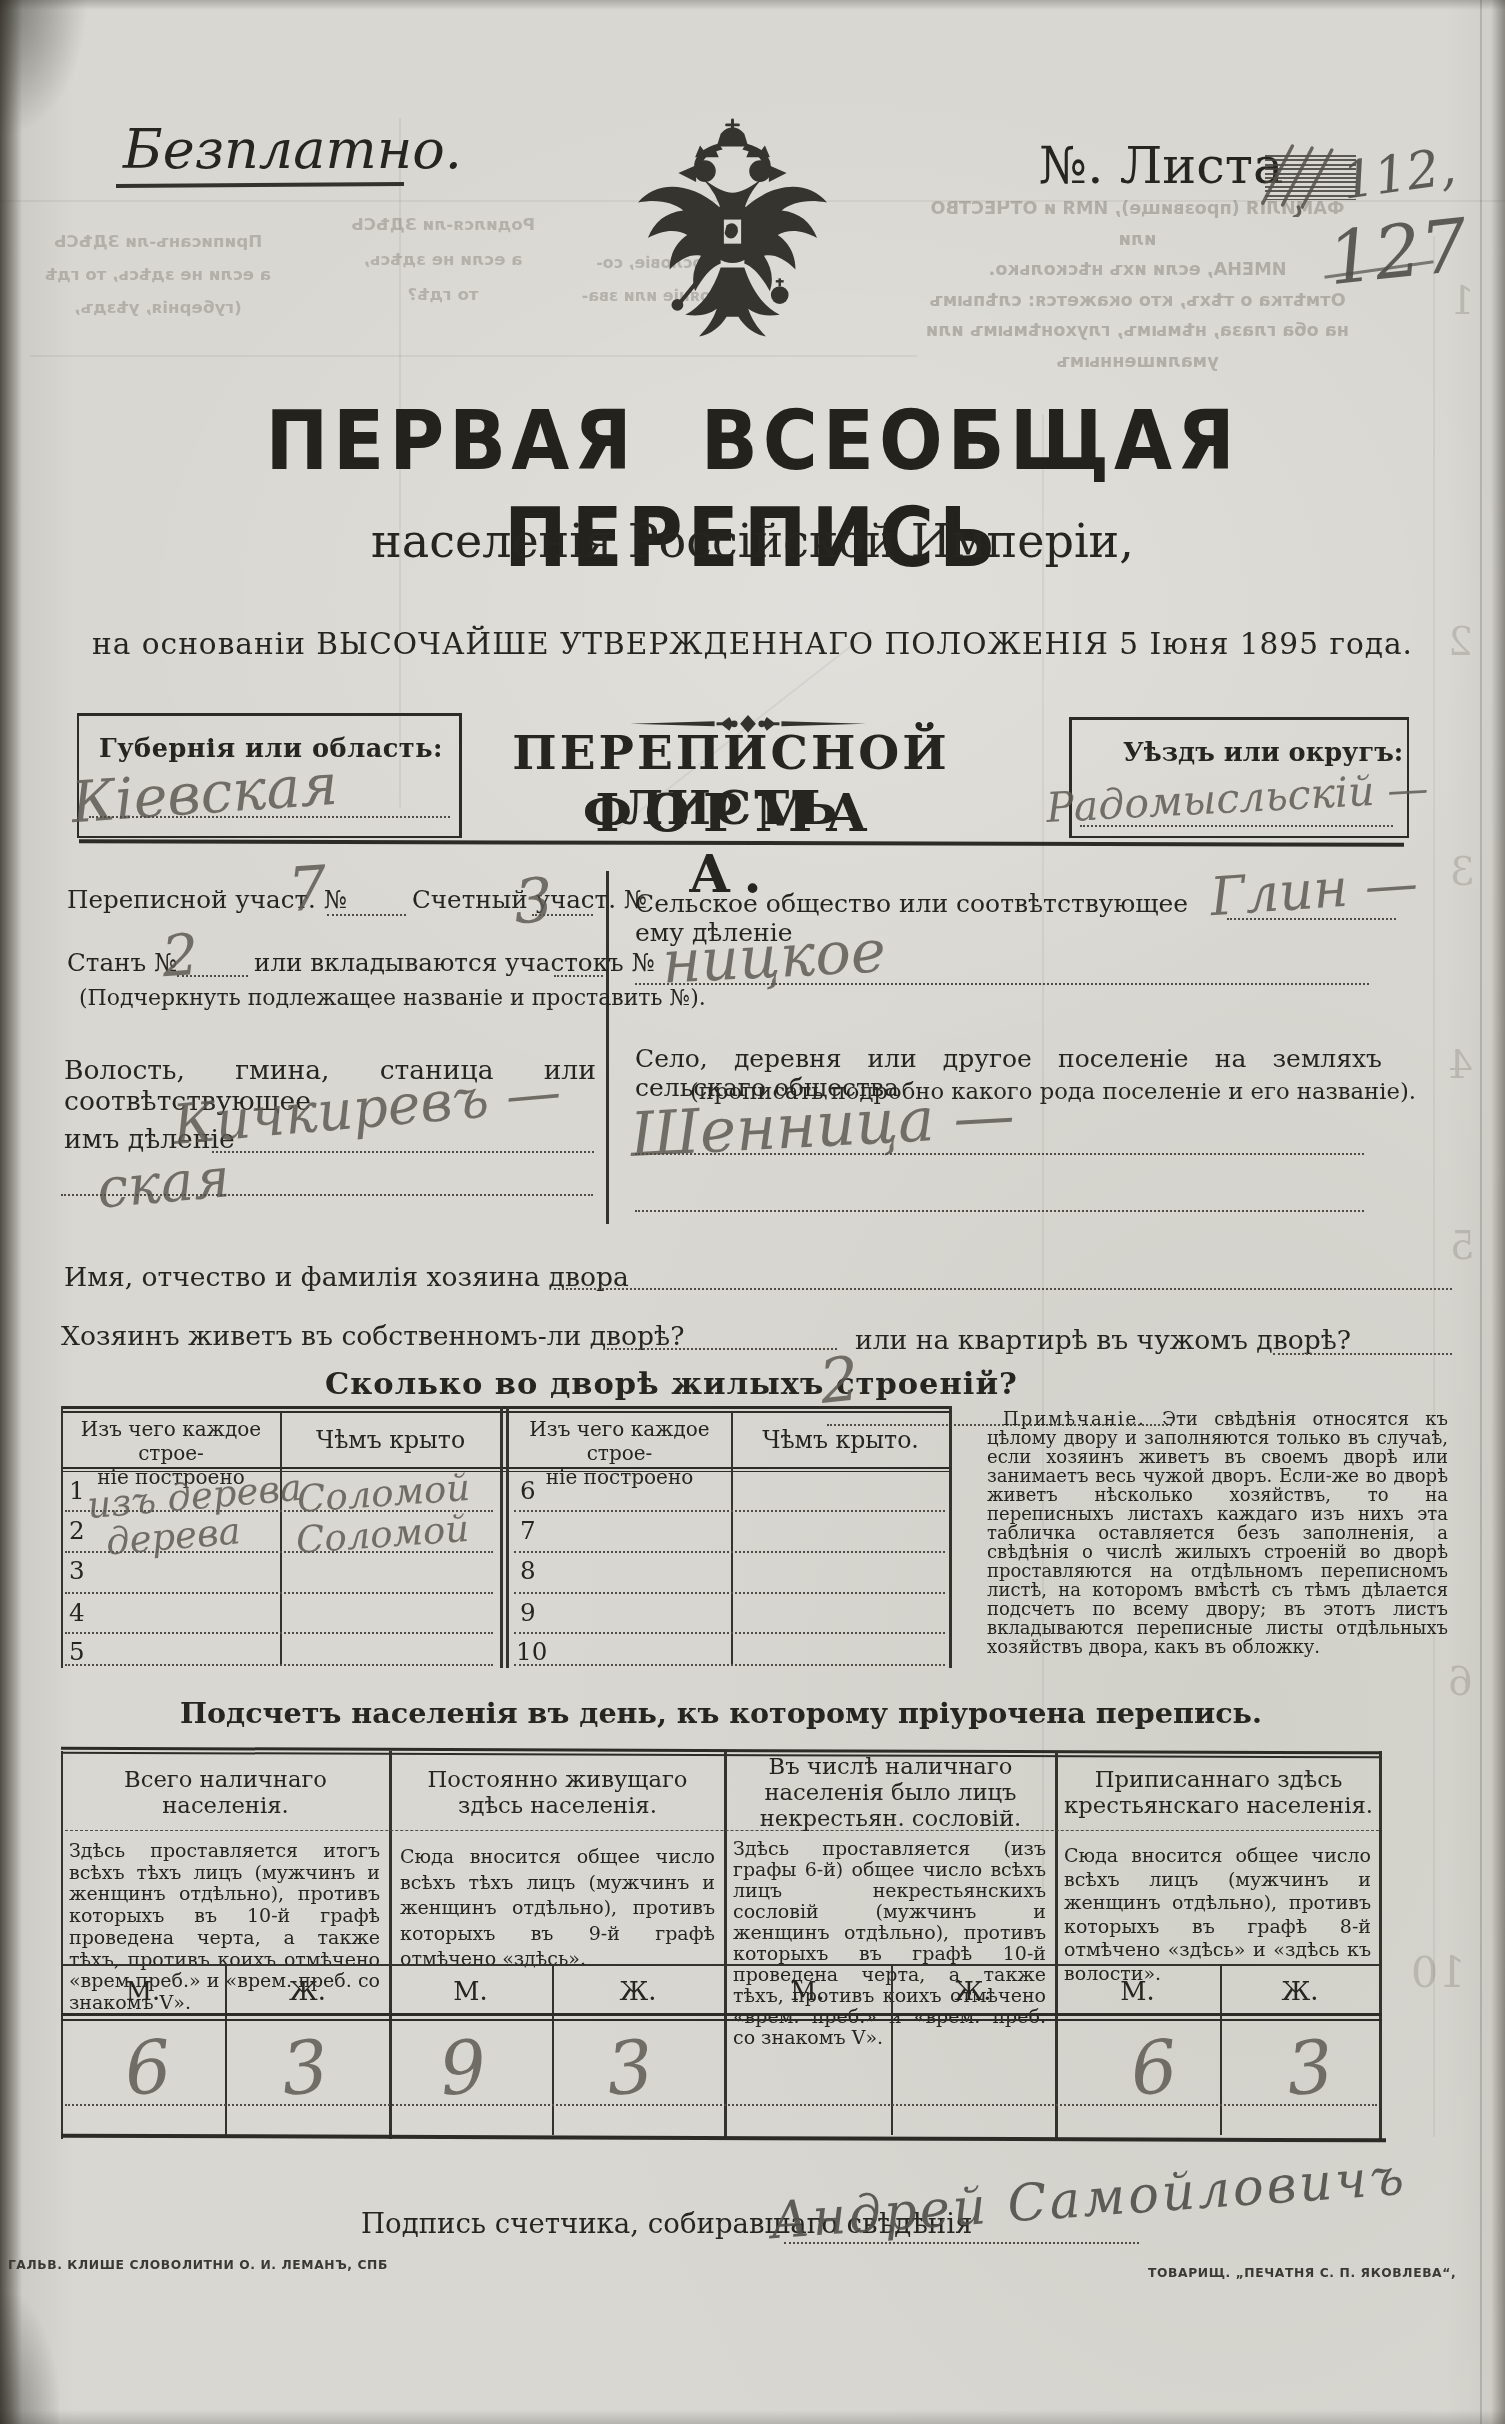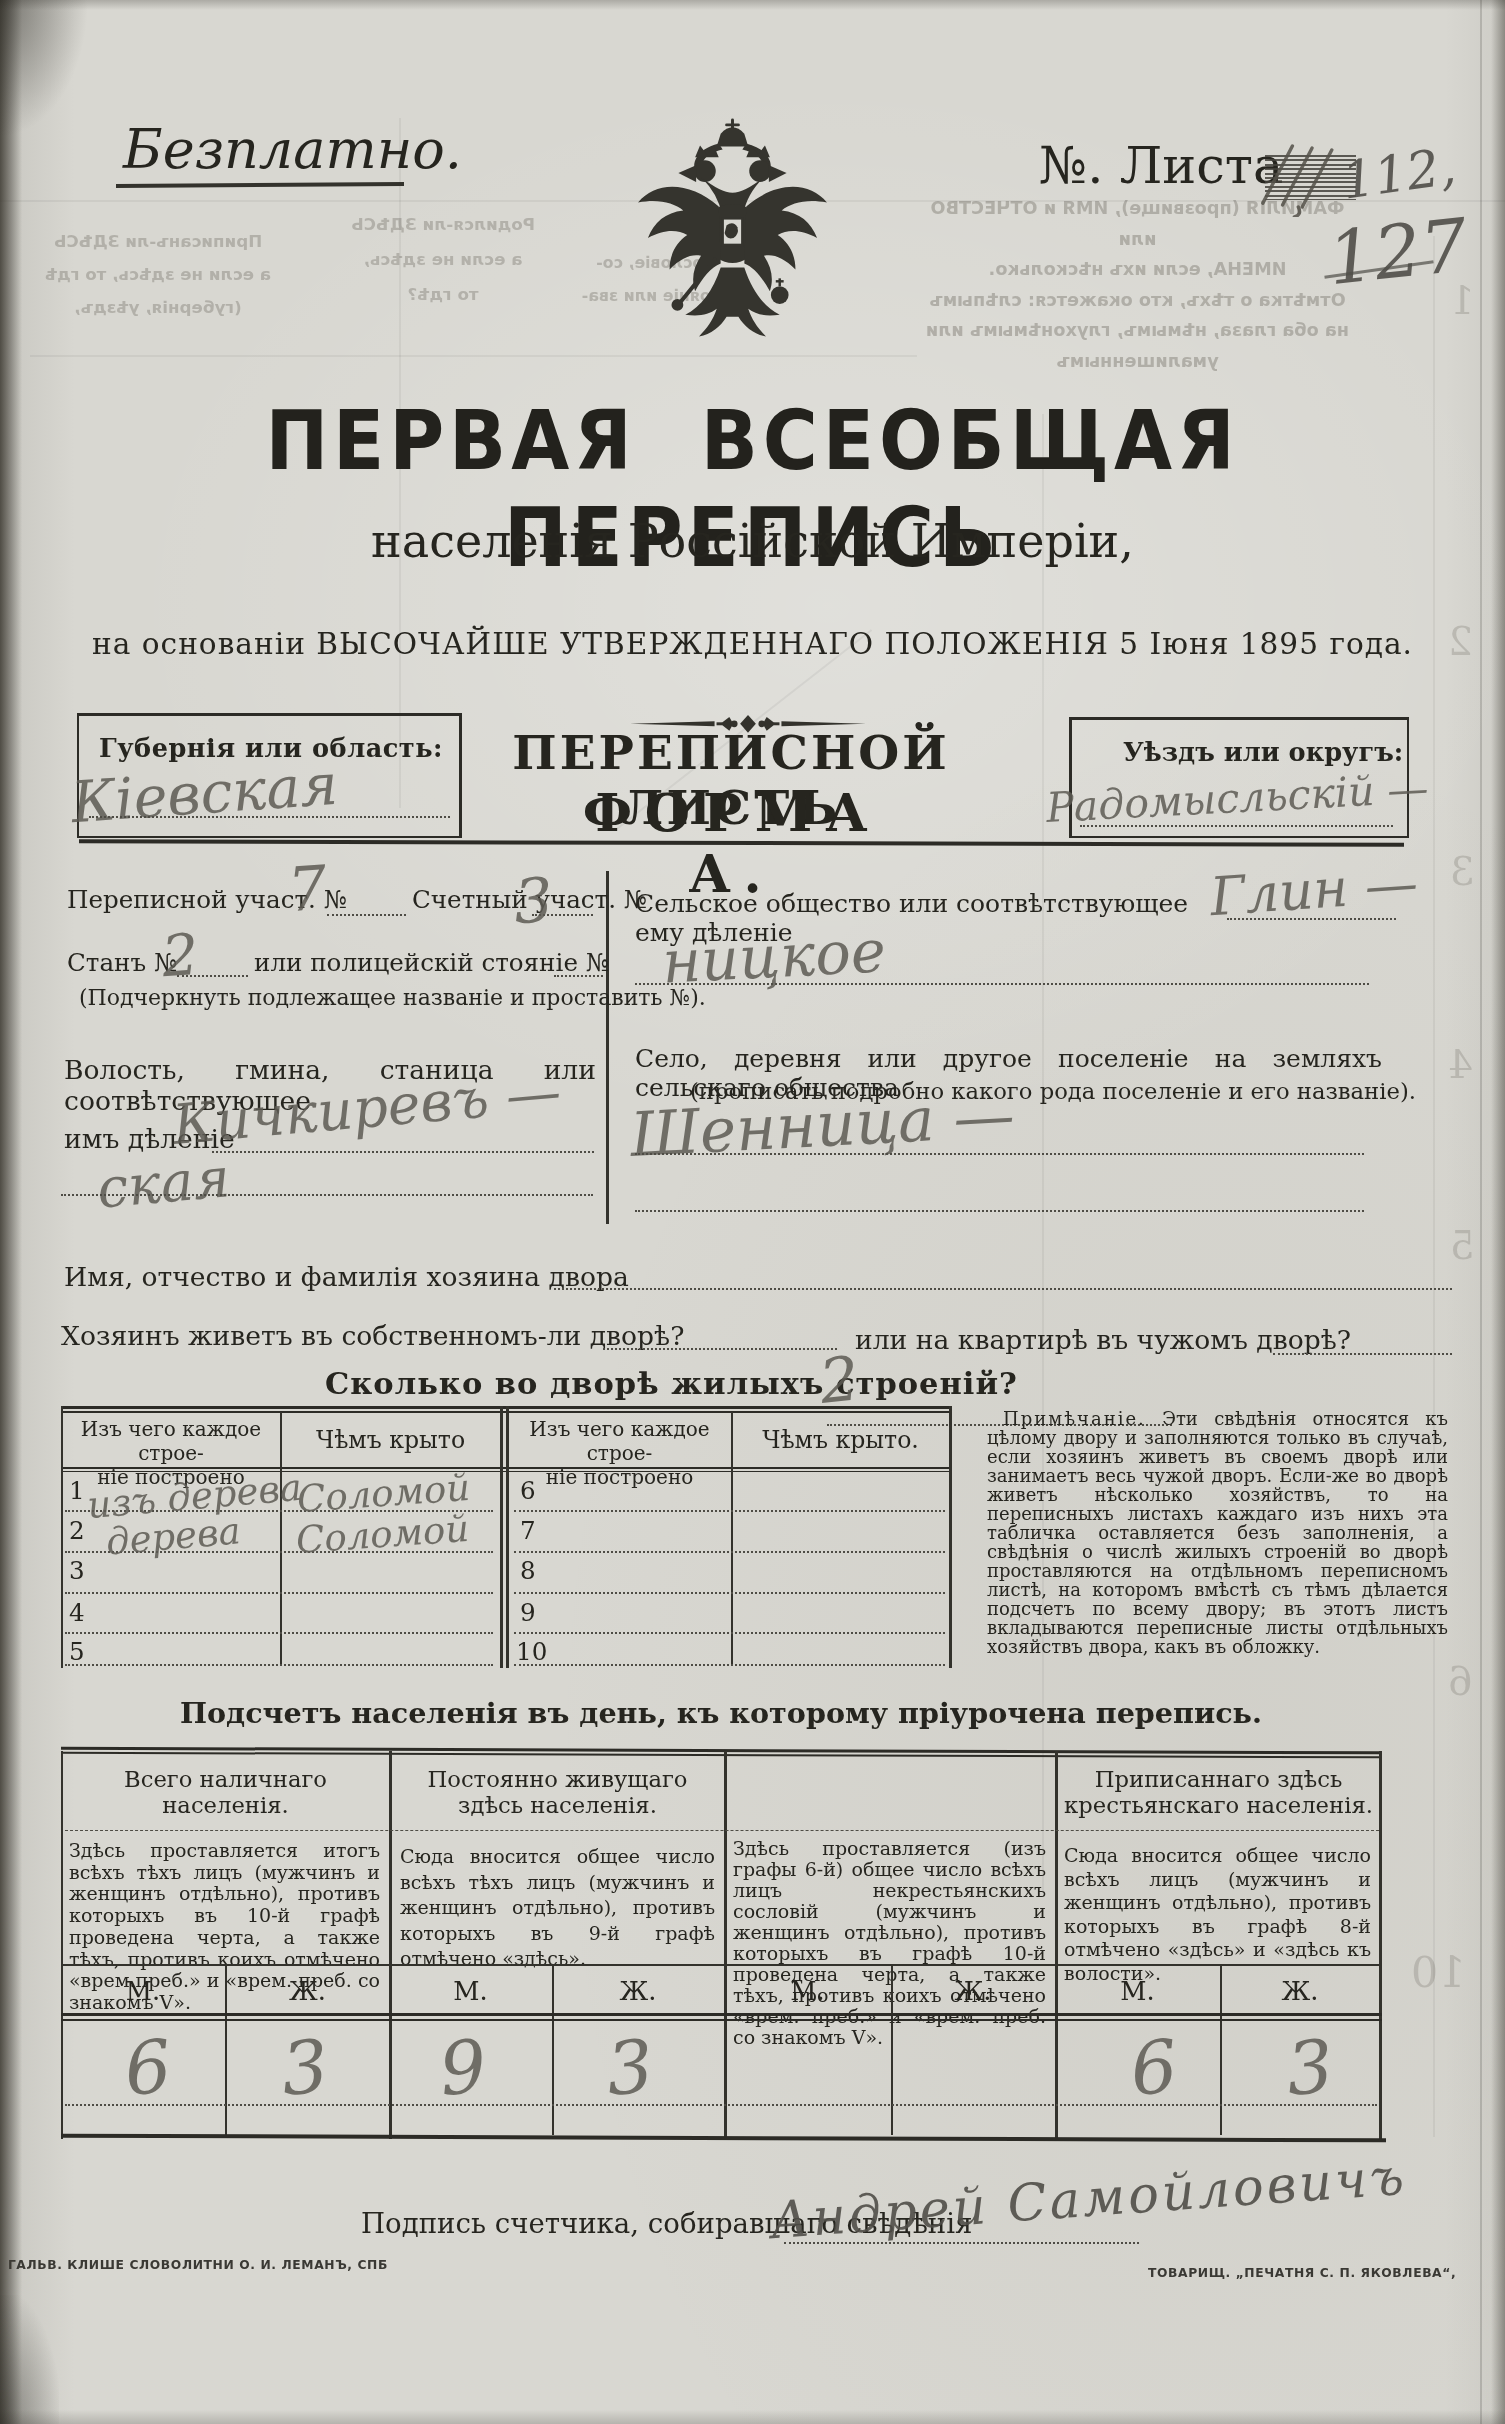--- a/index.html
+++ b/index.html
@@ -158,21 +158,21 @@
   <div class="abs ser" style="left:67px;top:885px;font-size:24.6px;">Переписной участ. №</div>
   <div class="abs dot" style="left:327px;top:914px;width:79px;"></div>
   <div class="abs ser" style="left:412px;top:885px;font-size:24.6px;">Счетный участ. №</div>
   <div class="abs dot" style="left:532px;top:914px;width:61px;"></div>
   <div class="abs hw" style="left:288px;top:853px;font-size:61px;transform:rotate(-4deg);">7</div>
   <div class="abs hw" style="left:514px;top:865px;font-size:61px;transform:rotate(-4deg);">3</div>
 
   <div class="abs ser" style="left:67px;top:948px;font-size:24.6px;">Станъ №</div>
   <div class="abs dot" style="left:177px;top:975px;width:71px;"></div>
   <div class="abs hw" style="left:162px;top:922px;font-size:57px;transform:rotate(-4deg);">2</div>
-  <div class="abs ser" style="left:254px;top:948px;font-size:24.6px;">или полицейскій стояніе №</div>
+  <div class="abs ser" style="left:254px;top:948px;font-size:24.6px;">или вкладываются участокъ №</div>
   <div class="abs dot" style="left:554px;top:975px;width:49px;"></div>
 
   <div class="abs ser" style="left:79px;top:985px;font-size:22px;">(Подчеркнуть подлежащее названіе и проставить №).</div>
 
   <div class="abs ser jst" style="left:64px;top:1054px;width:532px;font-size:26.6px;">Волость, гмина, станица или соотвѣтствующее</div>
   <div class="abs ser" style="left:64px;top:1123px;font-size:26.6px;">имъ дѣленіе</div>
   <div class="abs dot" style="left:212px;top:1151px;width:382px;"></div>
   <div class="abs hw" style="left:172px;top:1076px;font-size:55px;transform:rotate(-5deg);">Кичкиревъ —</div>
   <div class="abs hw" style="left:97px;top:1151px;font-size:55px;transform:rotate(-5deg);">ская</div>
   <div class="abs dot" style="left:61px;top:1194px;width:532px;"></div>
@@ -261,20 +261,21 @@
   <div class="abs hl" style="left:61px;top:1754px;width:1321px;height:1.5px;transform:rotate(.2deg);"></div>
   <div class="abs vl" style="left:61px;top:1751px;width:2px;height:388px;"></div>
   <div class="abs vl" style="left:389px;top:1751px;width:3px;height:388px;"></div>
   <div class="abs vl" style="left:724px;top:1751px;width:3px;height:388px;"></div>
   <div class="abs vl" style="left:1055px;top:1751px;width:3px;height:388px;"></div>
   <div class="abs vl" style="left:1379px;top:1751px;width:3px;height:388px;"></div>
   <div class="abs" style="left:65px;top:1830px;width:1314px;height:0;border-bottom:1.5px dashed #4e4c45;"></div>
 
   <div class="abs ser ctr" style="left:65px;top:1759px;width:321px;height:65px;display:flex;align-items:center;justify-content:center;font-size:22.7px;">Всего наличнаго населенія.</div>
   <div class="abs ser ctr" style="left:396px;top:1759px;width:323px;height:65px;display:flex;align-items:center;justify-content:center;font-size:22.7px;">Постоянно живущаго здѣсь населенія.</div>
+  <div class="abs ser ctr" style="left:729px;top:1759px;width:323px;height:65px;display:flex;align-items:center;justify-content:center;font-size:22.7px;">Въ числѣ наличнаго населенія было лицъ некрестьян. сословій.</div>
   <div class="abs ser ctr" style="left:1060px;top:1759px;width:317px;height:65px;display:flex;align-items:center;justify-content:center;font-size:22.7px;">Приписаннаго здѣсь крестьянскаго населенія.</div>
 
   <div class="abs ser jst" style="left:69px;top:1840px;width:311px;font-size:19px;line-height:21.7px;">Здѣсь проставляется итогъ всѣхъ тѣхъ лицъ (мужчинъ и женщинъ отдѣльно), противъ которыхъ въ 10-й графѣ проведена черта, а также тѣхъ, противъ коихъ отмѣчено «врем.преб.» и «врем. преб. со знакомъ V».</div>
   <div class="abs ser jst" style="left:400px;top:1844px;width:315px;font-size:19px;line-height:25.6px;">Сюда вносится общее число всѣхъ тѣхъ лицъ (мужчинъ и женщинъ отдѣльно), противъ которыхъ въ 9-й графѣ отмѣчено «здѣсь».</div>
   <div class="abs ser jst" style="left:733px;top:1838px;width:313px;font-size:19px;line-height:21px;">Здѣсь проставляется (изъ графы 6-й) общее число всѣхъ лицъ некрестьянскихъ сословій (мужчинъ и женщинъ отдѣльно), противъ которыхъ въ графѣ 10-й проведена черта, а также тѣхъ, противъ коихъ отмѣчено «врем. преб.» и «врем. преб. со знакомъ V».</div>
   <div class="abs ser jst" style="left:1064px;top:1844px;width:307px;font-size:19px;line-height:23.6px;">Сюда вносится общее число всѣхъ лицъ (мужчинъ и женщинъ отдѣльно), противъ которыхъ въ графѣ 8-й отмѣчено «здѣсь» и «здѣсь къ волости».</div>
 
   <div class="abs vl" style="left:61px;top:1964px;width:1321px;height:1.5px;"></div>
   <div class="abs vl" style="left:225px;top:1966px;width:1.5px;height:169px;"></div>
   <div class="abs vl" style="left:552px;top:1966px;width:1.5px;height:169px;"></div>

